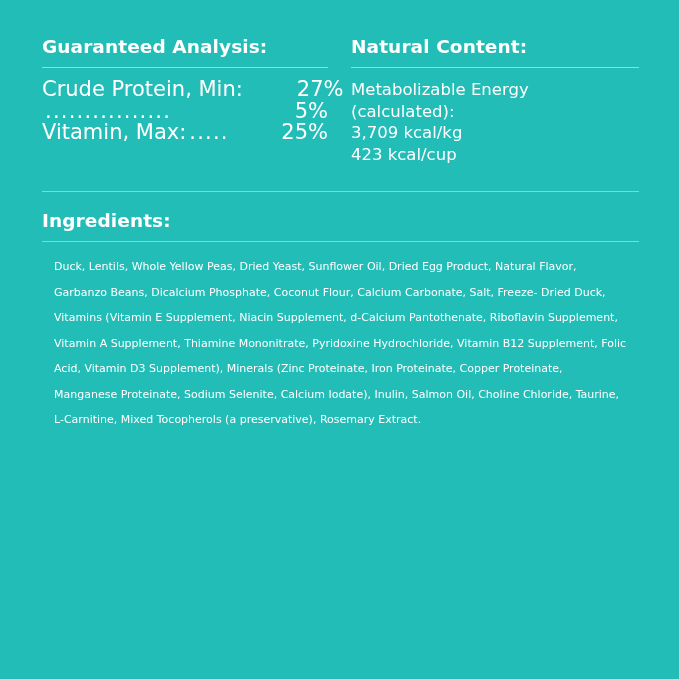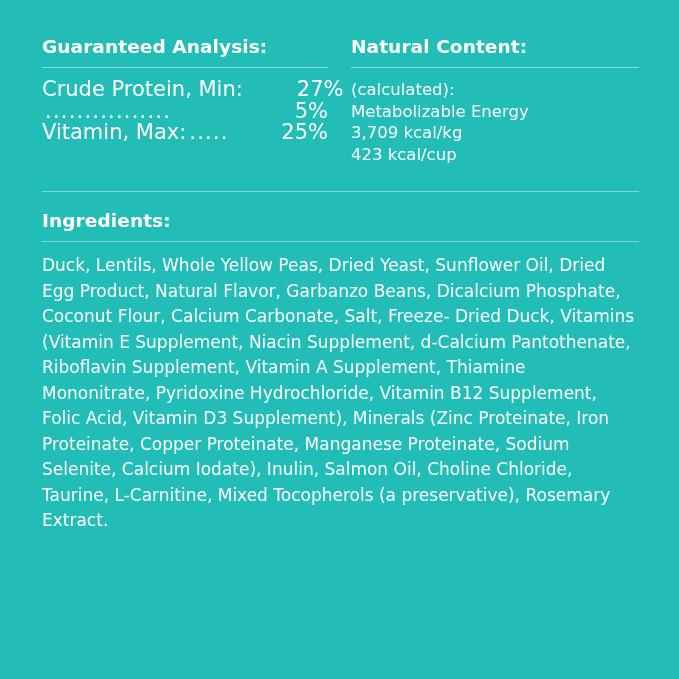--- a/index.html
+++ b/index.html
@@ -87,23 +87,23 @@
     margin: 0;
     color: #ffffff;
   }
   .mid-rule-wrap {
     margin-top: 26px;
   }
   .ingredients-title {
     margin-top: 18px;
   }
   .ingredients-body {
-    font-size: 17px;
+    font-size: 11px;
     line-height: 25.5px;
-    margin: 0;
+    margin: 12px;
     color: #ffffff;
     max-width: 600px;
   }
 </style>
 </head>
 <body>
 
 <div class="page">
 
   <div class="top-row">
@@ -125,22 +125,22 @@
           <span class="a-label">Vitamin, Max:</span>
           <span class="a-dots">..................</span>
           <span class="a-value">25%</span>
         </li>
       </ul>
     </div>
 
     <div class="col-right">
       <div class="section-title">Natural Content:</div>
       <div class="rule"></div>
+      <p class="calorie-text">Metabolizable Energy</p>
       <p class="calorie-text">(calculated):</p>
-      <p class="calorie-text">Metabolizable Energy</p>
       <p class="calorie-text">3,709 kcal/kg</p>
       <p class="calorie-text">423 kcal/cup</p>
     </div>
 
   </div>
 
   <div class="mid-rule-wrap">
     <div class="rule full"></div>
   </div>
 

